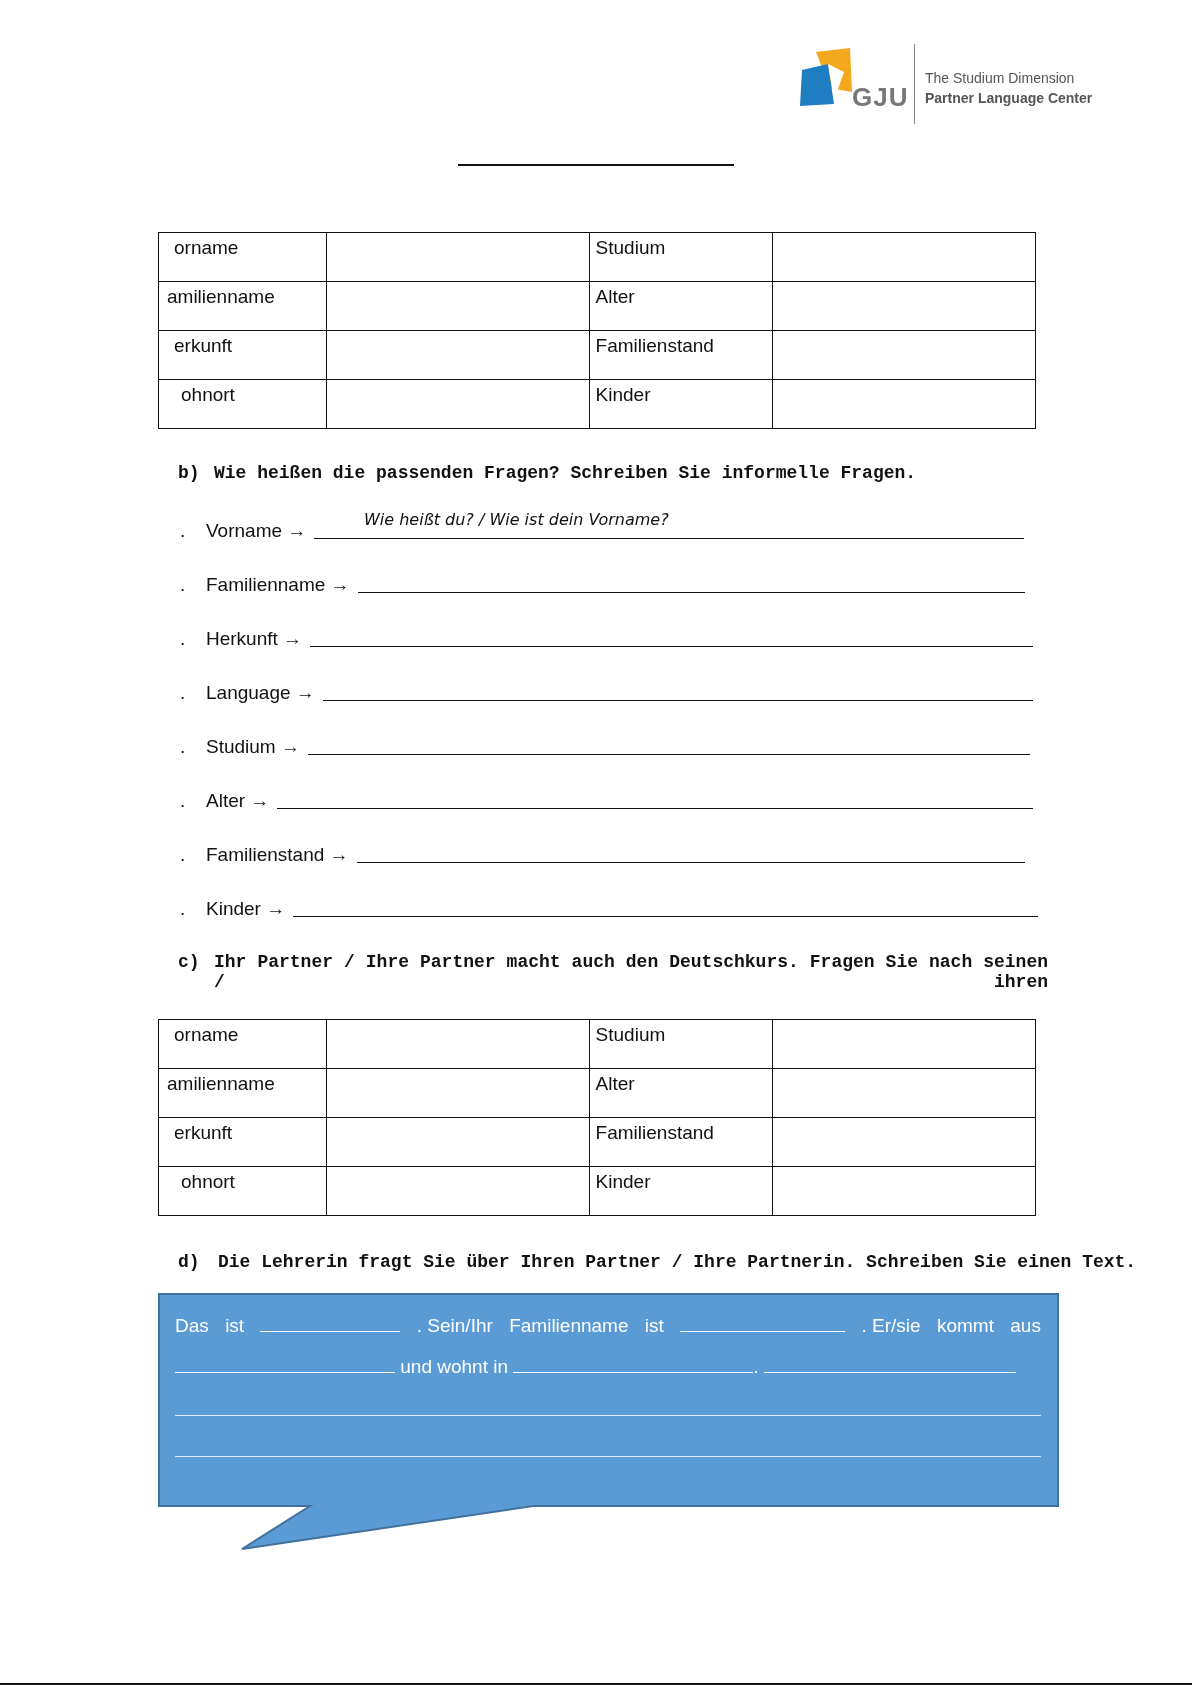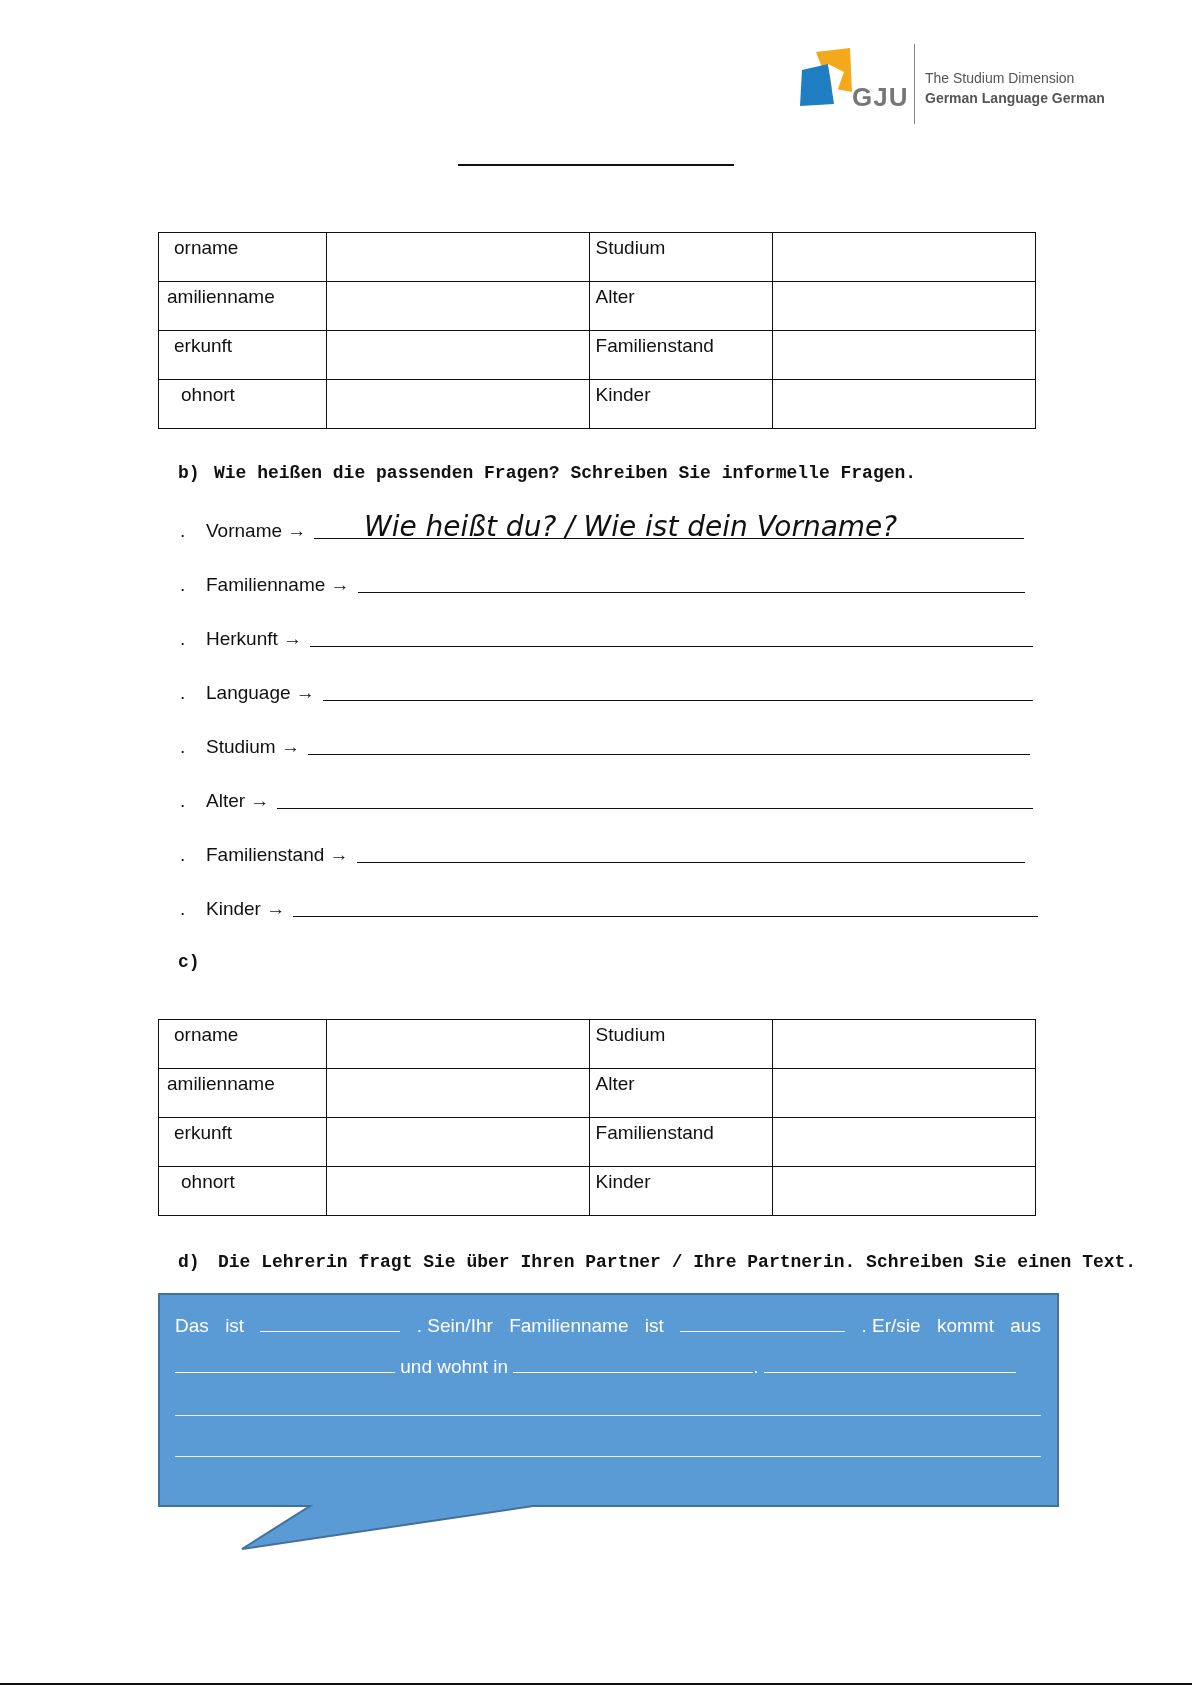--- a/index.html
+++ b/index.html
@@ -30,21 +30,21 @@
     table.info td.c4 { width: 258px; }
 
     .section-head { font-size: 18px; font-weight: bold; font-family: Liberation Mono, monospace; }
     .sec-letter { display: inline-block; width: 36px; }
 
     .qrow { left: 180px; font-size: 19px; white-space: nowrap; display: flex; align-items: flex-end; }
     .qrow .dot { width: 26px; }
     .qrow .line { border-bottom: 1.5px solid #111; height: 1px; margin-left: 8px; margin-bottom: 3px; }
 
     .answer-hand {
-      left: 364px; top: 510px; font-size: 28px; font-style: italic;
+      left: 364px; top: 510px; font-size: 16px; font-style: italic;
       font-family: "DejaVu Sans", sans-serif; color: #111;
     }
 
     
     .bubble { left: 158px; top: 1293px; width: 902px; height: 260px; }
     .bubble-text { left: 175px; font-size: 19px; color: #ffffff; white-space: nowrap; gap: 9px; }
     .bline { border-bottom: 1.5px solid #fff; display: inline-block; height: 1px; vertical-align: baseline; }
     .full-bline { left: 175px; width: 866px; height: 0; border-bottom: 1.5px solid #e8eef6; }
 
     .page-bottom { left: 0; top: 1683px; width: 1192px; height: 2px; background: #111; }
@@ -53,21 +53,21 @@
 <body>
 
 <svg class="abs" style="left:800px;top:48px;" width="56" height="66" viewBox="0 0 56 66">
   <polygon points="16,4 50,0 52,44 30,40" fill="#F4A81C"></polygon>
   <polygon points="2,22 28,16 34,56 0,58" fill="#1F7DC1"></polygon>
   <polygon points="28,16 44,24 34,52" fill="#ffffff"></polygon>
 </svg>
 <div class="abs logo-gju">GJU</div>
 <div class="abs logo-divider"></div>
 <div class="abs logo-line1">The Studium Dimension</div>
-<div class="abs logo-line2">German Language German</div>
+<div class="abs logo-line2">Partner Language Center</div>
 
 <div class="abs title-line"></div>
 
 <table class="info" style="top:232px;">
   <tbody>
       <tr>
     <td class="c1">orname</td>
     <td class="c2"></td>
     <td class="c3">Studium</td>
     <td class="c4"></td>
@@ -137,20 +137,21 @@
 <div class="abs qrow" style="top:898px;">
   <span class="dot">.</span>
   <span>Kinder</span>&nbsp;<span>→</span>
   <span class="line" style="width:745px"></span>
 </div>
 
 <div class="abs section-head" style="left:178px;top:952px;width:870px;">
   <div style="display:flex;">
     <span class="sec-letter">c)</span>
     <div style="flex:1;">
+      <div style="text-align:justify;text-align-last:justify;">Ihr Partner / Ihre Partner macht auch den Deutschkurs. Fragen Sie nach seinen / ihren</div>
     </div>
   </div>
 </div>
 
 <table class="info" style="top:1019px;">
   <tbody>
       <tr>
     <td class="c1">orname</td>
     <td class="c2"></td>
     <td class="c3">Studium</td>

